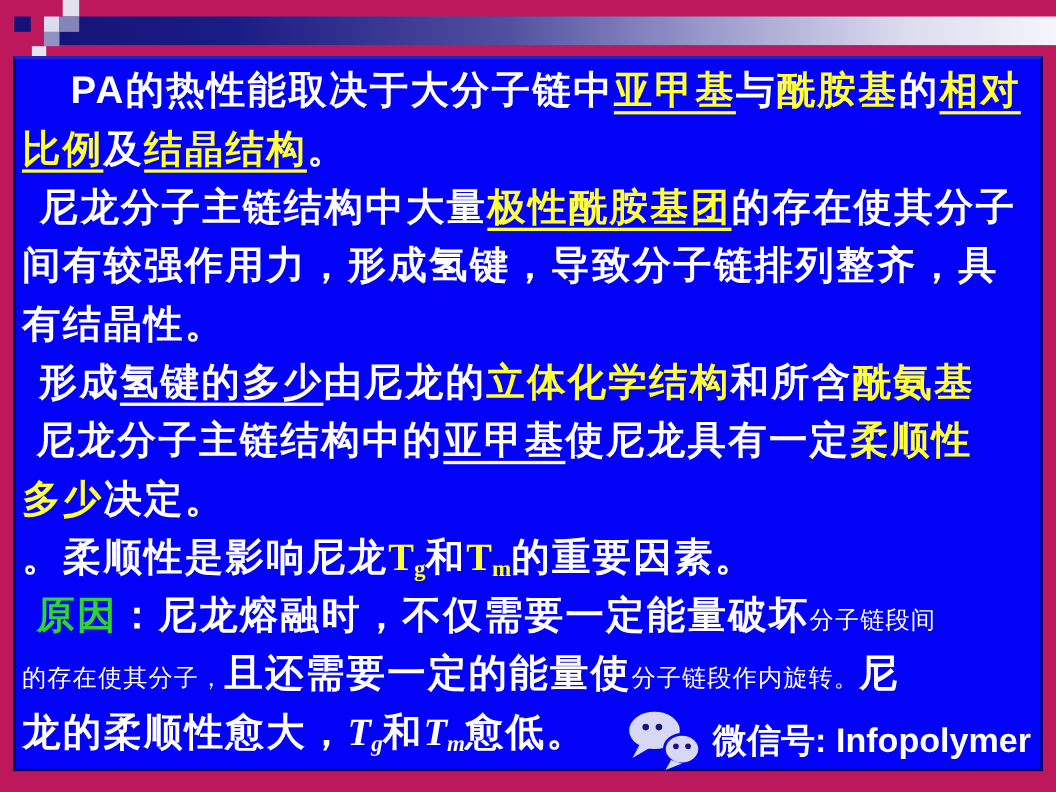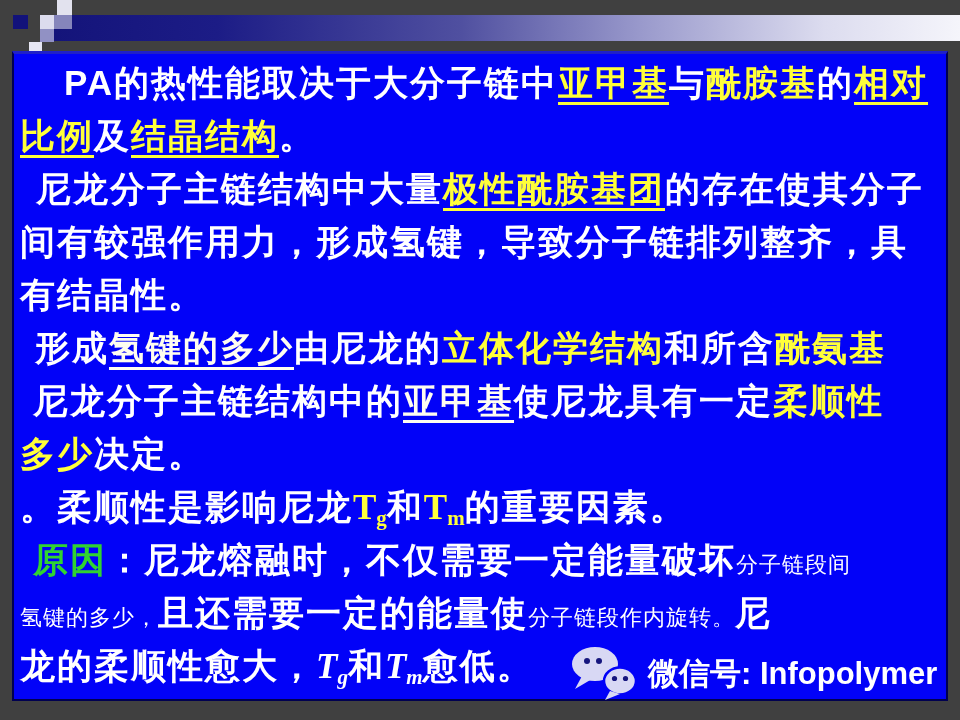--- a/index.html
+++ b/index.html
@@ -1,16 +1,16 @@
 <!DOCTYPE html>
 <html><head>
 <meta charset="utf-8">
 <style>
   html,body{margin:0;padding:0;background:#ffffff;}
-  .slide{position:relative;width:960px;height:720px;background:#404040;overflow:hidden;
+  .slide{position:relative;width:960px;height:720px;background:#be185d;overflow:hidden;
          font-family:"Liberation Sans",sans-serif;}
   
   .gradbar{position:absolute;left:54px;top:15px;width:906px;height:26px;
            background:linear-gradient(to right,#14147a 0%,#1c1c86 18%,#5050a0 45%,#9a9acc 65%,#dcdcef 85%,#f5f5fb 100%);}
   .sq{position:absolute;}
   
   .panel{position:absolute;left:12px;top:51px;width:936px;height:650px;box-sizing:border-box;
          background:#0202f8;border:2px solid #000050;border-top:3px solid #2020c8;}
   .textwrap{position:absolute;left:6px;top:2px;right:2px;}
   .line{height:53px;line-height:53px;white-space:nowrap;}
@@ -51,21 +51,21 @@
         <div class="line" style="margin-left: 44px;"><span class="seg seg-w">PA的热性能取决于大分子链中</span><span class="seg seg-yu">亚甲基</span><span class="seg seg-w">与</span><span class="seg seg-y">酰胺基</span><span class="seg seg-w">的</span><span class="seg seg-yu">相对</span></div>
         <div class="line"><span class="seg seg-yu">比例</span><span class="seg seg-w">及</span><span class="seg seg-yu">结晶结构</span><span class="seg seg-w">。</span></div>
         <div class="line" style="margin-left: 16px;"><span class="seg seg-w">尼龙分子主链结构中大量</span><span class="seg seg-yu">极性酰胺基团</span><span class="seg seg-w">的存在使其分子</span></div>
         <div class="line"><span class="seg seg-w">间有较强作用力，形成氢键，导致分子链排列整齐，具</span></div>
         <div class="line"><span class="seg seg-w">有结晶性。</span></div>
         <div class="line" style="margin-left: 15px;"><span class="seg seg-w">形成</span><span class="seg seg-wu">氢键的多少</span><span class="seg seg-w">由尼龙的</span><span class="seg seg-y">立体化学结构</span><span class="seg seg-w">和所含</span><span class="seg seg-y">酰氨基</span></div>
         <div class="line" style="margin-left: 13px;"><span class="seg seg-w">尼龙分子主链结构中的</span><span class="seg seg-wu">亚甲基</span><span class="seg seg-w">使尼龙具有一定</span><span class="seg seg-y">柔顺性</span></div>
         <div class="line"><span class="seg seg-y">多少</span><span class="seg seg-w">决定。</span></div>
         <div class="line"><span class="seg seg-w">。柔顺性是影响尼龙</span><span class="seg seg-ty">T<sub>g</sub></span><span class="seg seg-w">和</span><span class="seg seg-ty">T<sub>m</sub></span><span class="seg seg-w">的重要因素。</span></div>
         <div class="line" style="margin-left: 13px;"><span class="seg seg-g">原因</span><span class="seg seg-w">：</span><span class="seg seg-w">尼龙熔融时，不仅需要一定能量破坏</span><span class="seg seg-ws">分子链段间</span></div>
-        <div class="line"><span class="seg seg-ws">氢键的多少，</span><span class="seg seg-w">且还需要一定的能量使</span><span class="seg seg-ws">分子链段作内旋转。</span><span class="seg seg-w">尼</span></div>
+        <div class="line"><span class="seg seg-ws">的存在使其分子，</span><span class="seg seg-w">且还需要一定的能量使</span><span class="seg seg-ws">分子链段作内旋转。</span><span class="seg seg-w">尼</span></div>
         <div class="line"><span class="seg seg-w">龙的柔顺性愈大，</span><span class="seg seg-tw">T<sub>g</sub></span><span class="seg seg-w">和</span><span class="seg seg-tw">T<sub>m</sub></span><span class="seg seg-w">愈低。</span></div>
       </div>
   </div>
 
   <svg class="wechat-icon" width="70" height="56" viewBox="0 0 70 56">
     <ellipse cx="25" cy="19" rx="23" ry="17" fill="#d8d8f4"></ellipse>
     <polygon points="12,31 5,44 22,34" fill="#d8d8f4"></polygon>
     <circle cx="17" cy="16" r="3" fill="#16167e"></circle>
     <circle cx="29" cy="16" r="3" fill="#16167e"></circle>
     <ellipse cx="50" cy="36" rx="16" ry="13.5" fill="#d8d8f4" stroke="#0202f8" stroke-width="2.5"></ellipse>

